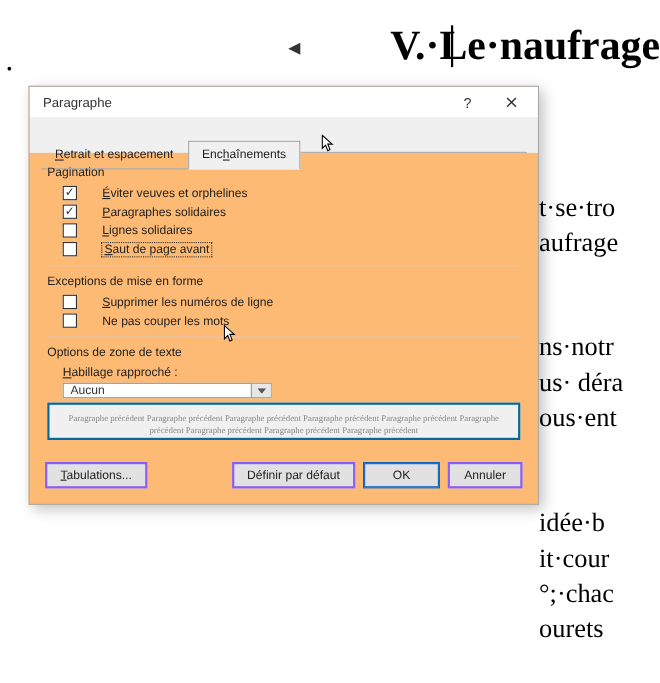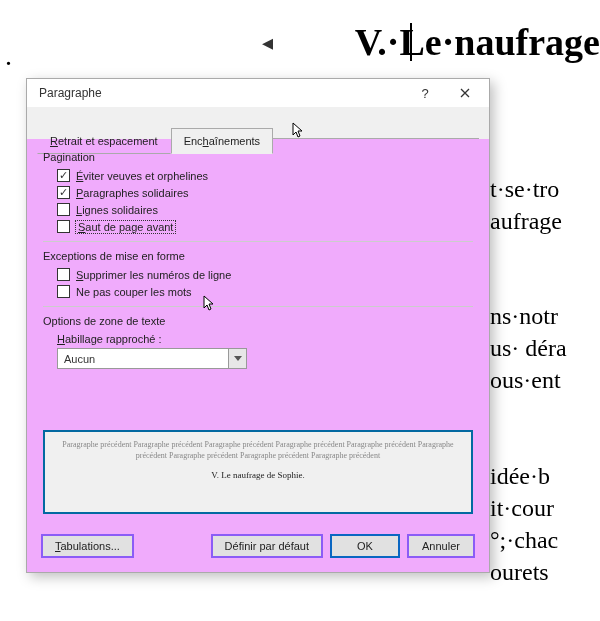--- a/index.html
+++ b/index.html
@@ -65,22 +65,22 @@
       width: 2px;
       height: 38px;
       background: #000;
     }
 
     .dialog {
       position: absolute;
       left: 26px;
       top: 78px;
       width: 464px;
-      height: 495px;
-      background: #f0abfc;
+      height: 381px;
+      background: #fdba74;
       border: 1px solid #aaa;
       box-shadow: 4px 4px 12px rgba(0,0,0,0.25);
       display: flex;
       flex-direction: column;
     }
     .titlebar {
       height: 28px;
       background: #fff;
       display: flex;
       align-items: center;
@@ -145,21 +145,21 @@
       color: #222;
       margin: 2px 0 4px 0;
     }
     .group-sep {
       border-top: 1px solid #ccc;
       margin: 6px 0 6px 0;
     }
     .row {
       display: flex;
       align-items: center;
-      gap: 6px;
+      gap: 23px;
       padding: 2px 0 2px 14px;
       font-size: 11px;
       color: #222;
     }
     .chk {
       width: 13px;
       height: 13px;
       border: 1px solid #333;
       background: #fff;
       display: flex;

